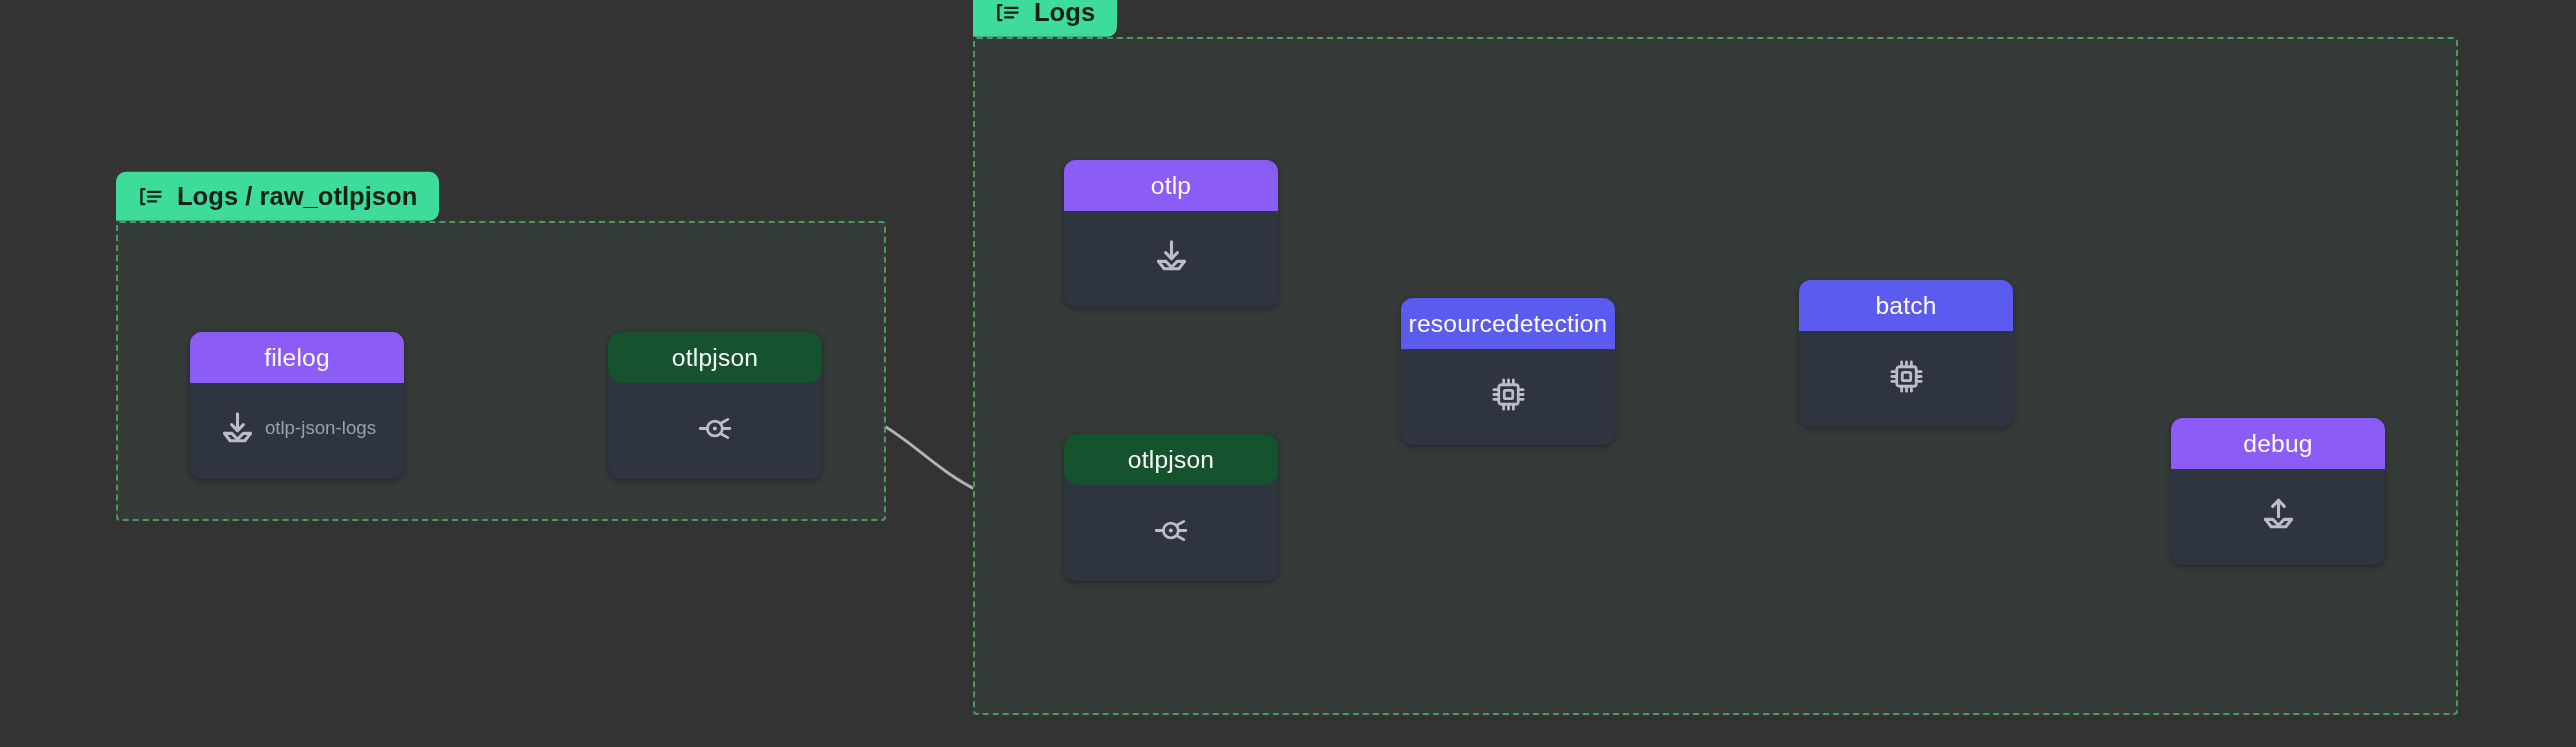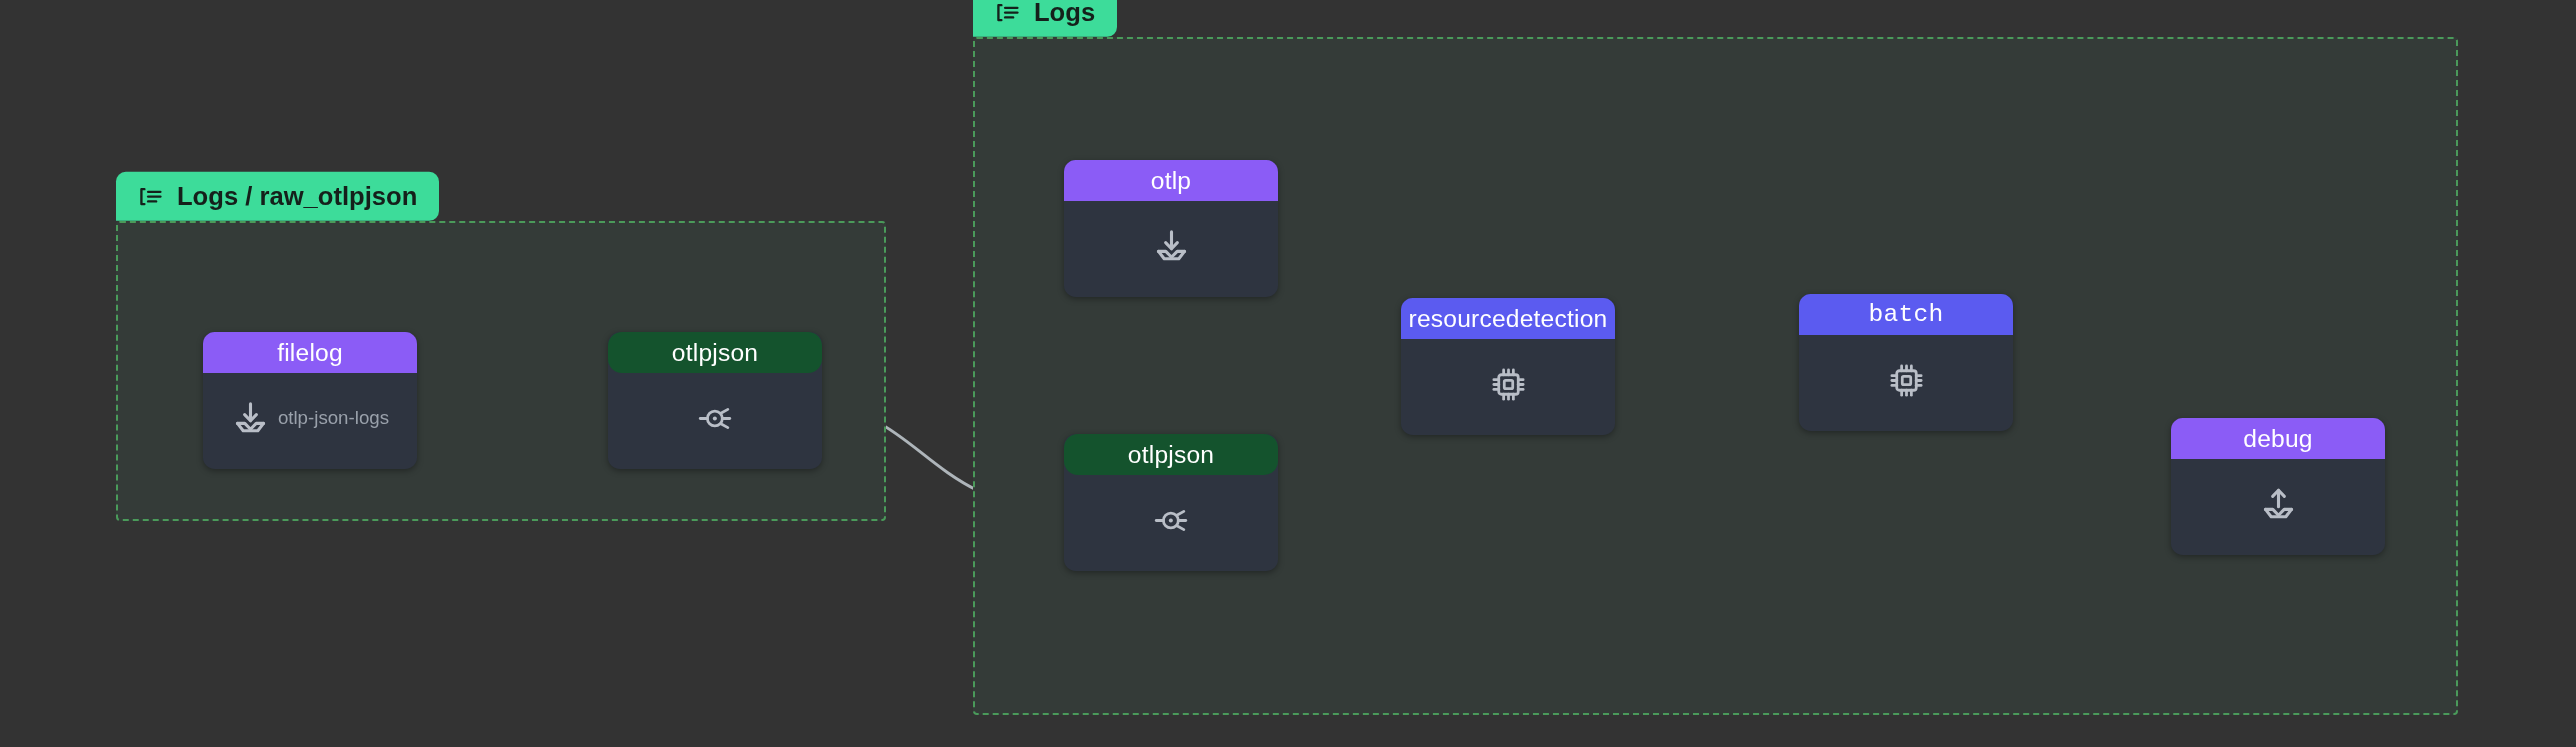--- a/index.html
+++ b/index.html
@@ -51,21 +51,21 @@
   .node {
     position: absolute;
     width: 214px;
     border-radius: 11.8px;
     background: #2e3440;
     box-shadow: 0 2px 5.9px rgba(0,0,0,0.35);
     overflow: hidden;
     box-sizing: border-box;
   }
   .node-header {
-    height: 41px;
+    height: 51px;
     display: flex;
     align-items: center;
     justify-content: center;
     color: #ffffff;
     font-size: 24.6px;
     font-weight: 400;
     letter-spacing: 0.2px;
     white-space: nowrap;
   }
   .node.receiver  .node-header { background: #8b5cf6; }
@@ -176,21 +176,21 @@
       <svg viewBox="0 0 24 24" width="25.6" height="25.6" fill="none" stroke="#15201b" stroke-width="2.2" stroke-linecap="round" stroke-linejoin="round">
         <path d="M6 5 L3.2 5 L3.2 19 L6 19"></path>
         <path d="M9.5 7.5 L21 7.5"></path>
         <path d="M9.5 12 L21 12"></path>
         <path d="M9.5 16.5 L17 16.5"></path>
       </svg>
     </span>
     <span>Logs</span>
   </div>
 
-  <div class="node receiver" style="left:203px; top:332px;">
+  <div class="node receiver" style="left:190px; top:332px;">
     <div class="node-header">filelog</div>
     <div class="node-body">
       <span class="node-icon">
         <svg viewBox="0 0 24 24" width="39" height="39" fill="none" stroke="currentColor" stroke-width="1.9" stroke-linecap="round" stroke-linejoin="round">
           <path d="M12 3 L12 13"></path>
           <path d="M8.4 9.6 L12 13.4 L15.6 9.6"></path>
           <path d="M4 15 L8.5 15 L12 18.6 L15.5 15 L20 15"></path>
           <path d="M4 15 L7.5 19.5 L16.5 19.5 L20 15"></path>
         </svg>
       </span>
@@ -261,21 +261,21 @@
             <path d="M3 12 L6 12"></path>
             <path d="M3 15 L6 15"></path>
           <path d="M18 9 L21 9"></path>
             <path d="M18 12 L21 12"></path>
             <path d="M18 15 L21 15"></path>
         </svg>
       </span>
     </div>
   </div>
 
-  <div class="node processor" style="left:1799px; top:294px;font-family:Liberation Mono, monospace;">
+  <div class="node processor" style="left:1799px; top:280px;">
     <div class="node-header">batch</div>
     <div class="node-body no-sub">
       <span class="node-icon">
         <svg viewBox="0 0 24 24" width="39" height="39" fill="none" stroke="currentColor" stroke-width="1.7" stroke-linecap="round" stroke-linejoin="round">
           <rect x="6" y="6" width="12" height="12" rx="1.6"></rect>
           <rect x="9.4" y="9.4" width="5.2" height="5.2" rx="0.9"></rect>
           <path d="M9 3 L9 6"></path>
             <path d="M12 3 L12 6"></path>
             <path d="M15 3 L15 6"></path>
           <path d="M9 18 L9 21"></path>

